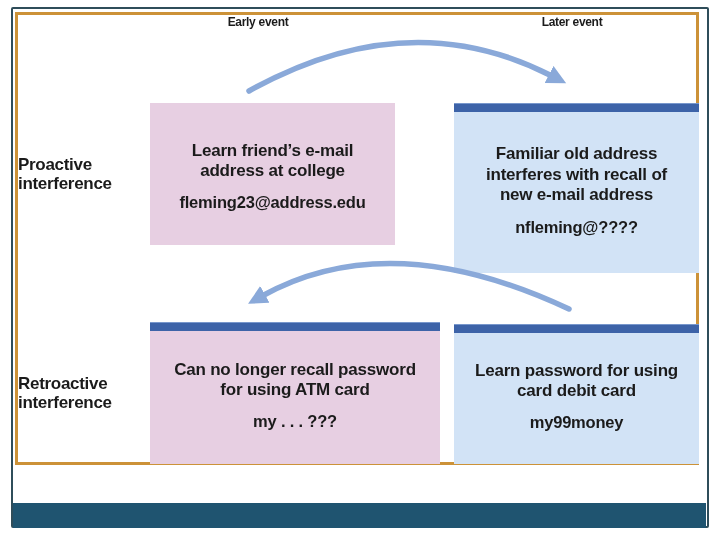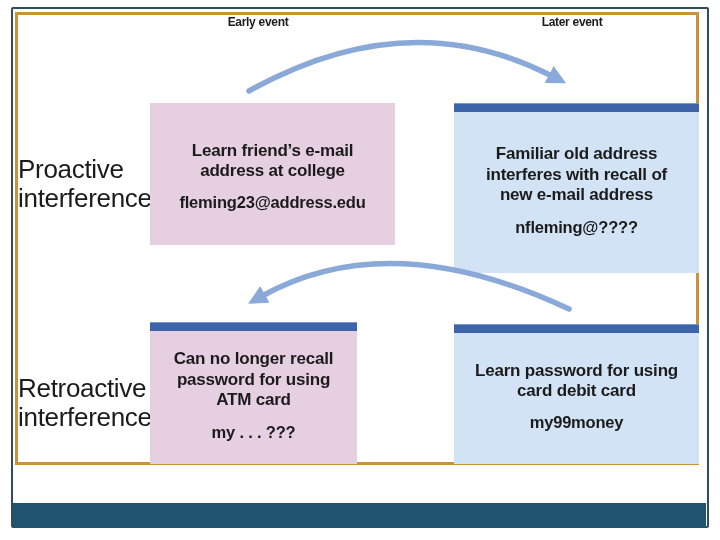--- a/index.html
+++ b/index.html
@@ -41,22 +41,22 @@
     font-size: 12px;
     font-weight: bold;
     letter-spacing: -0.3px;
   }
   .col-header.early { left: 148px; }
   .col-header.later { left: 462px; text-align: center; }
   .row-label {
     position: absolute;
     left: 18px;
     width: 132px;
-    font-size: 26px;
-    font-weight: normal;
+    font-size: 17px;
+    font-weight: bold;
     line-height: 1.12;
     letter-spacing: -0.3px;
   }
   .row-label.proactive { top: 155px; }
   .row-label.retroactive { top: 374px; }
   .box {
     position: absolute;
     display: flex;
     flex-direction: column;
   }
@@ -84,21 +84,21 @@
   .box .example {
     margin-top: 12px;
     font-size: 16.5px;
     font-weight: bold;
     letter-spacing: -0.2px;
   }
   .box.pink { background: var(--pink-box, #e7cfe2); }
   .box.blue { background: var(--blue-box, #d2e3f6); }
   .box.tl { left: 150px; top: 103px; width: 245px; height: 142px; align-items: center; }
   .box.tr { left: 454px; top: 103px; width: 245px; height: 170px; }
-  .box.bl { left: 150px; top: 322px; width: 207px; height: 142px; }
+  .box.bl { left: 150px; top: 322px; width: 290px; height: 142px; }
   .box.br { left: 454px; top: 324px; width: 245px; height: 140px; }
   svg.arrows {
     position: absolute;
     left: 0; top: 0;
     width: 720px; height: 540px;
     pointer-events: none;
   }
   .arrow-path {
     stroke: var(--arrow-color, #8aa9d9);
     stroke-width: 5.5;

